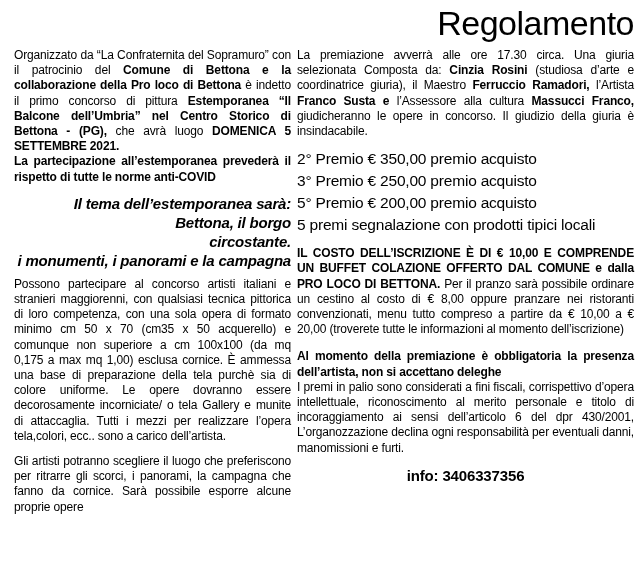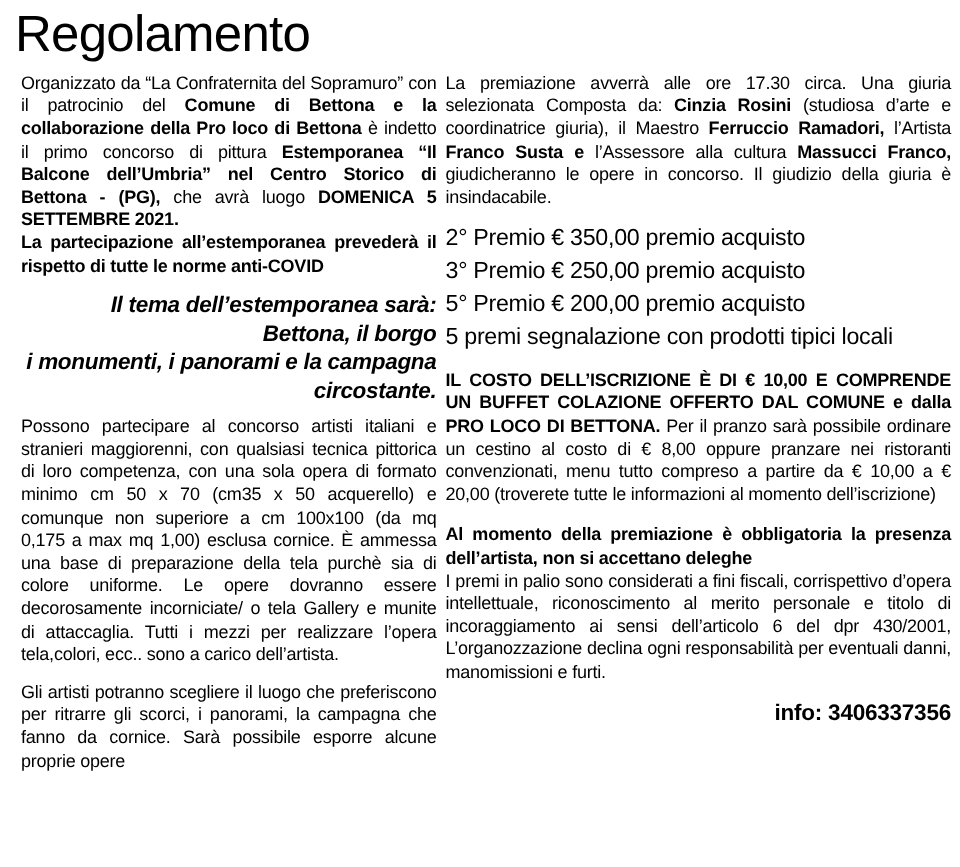--- a/index.html
+++ b/index.html
@@ -17,20 +17,21 @@
     width: 640px;
     height: 578px;
     padding: 4px 6px 0 14px;
   }
   h1.title {
     font-size: 34px;
     font-weight: 400;
     letter-spacing: -0.5px;
     margin: 0 0 6px -4px;
     line-height: 38px;
+    text-align: right;
   }
   .columns {
     display: flex;
     gap: 6px;
   }
   .col { box-sizing: border-box; }
   .col.left  { width: 277px; }
   .col.right { width: 337px; }
   p {
     margin: 0;
@@ -51,40 +52,40 @@
   }
   .prizes {
     margin-top: 9px;
     font-size: 15.5px;
     line-height: 22px;
     letter-spacing: -0.2px;
   }
   .info {
     font-size: 15px;
     font-weight: bold;
-    text-align: right;
+    text-align: center;
   }
   .mt10 { margin-top: 10px; }
   .mt12 { margin-top: 12px; }
 </style>
 </head>
 <body>
 
 <div class="page">
   <h1 class="title">Regolamento</h1>
 
   <div class="columns">
 
     <div class="col left">
       <p><span>Organizzato da “La Confraternita del Sopramuro” con il patrocinio del </span><span class="b">Comune di Bettona e la collaborazione della Pro loco di Bettona</span><span> è indetto il primo concorso di pittura </span><span class="b">Estemporanea “Il Balcone dell’Umbria” nel Centro Storico di Bettona - (PG),</span><span> che avrà luogo </span><span class="b">DOMENICA 5 SETTEMBRE 2021.</span></p>
       <p><span class="b">La partecipazione all’estemporanea prevederà il rispetto di tutte le norme anti-COVID</span></p>
       <div class="theme">
           <div>Il tema dell’estemporanea sarà: Bettona, il borgo</div>
+          <div>circostante.</div>
           <div>i monumenti, i panorami e la campagna</div>
-          <div>circostante.</div>
         </div>
       <p><span>Possono partecipare al concorso artisti italiani e stranieri maggiorenni, con qualsiasi tecnica pittorica di loro competenza, con una sola opera di formato minimo cm 50 x 70 (cm35 x 50 acquerello) e comunque non superiore a cm 100x100 (da mq 0,175 a max mq 1,00) esclusa cornice. È ammessa una base di preparazione della tela purchè sia di colore uniforme. Le opere dovranno essere decorosamente incorniciate/ o tela Gallery e munite di attaccaglia. Tutti i mezzi per realizzare l’opera tela,colori, ecc.. sono a carico dell’artista.</span></p>
       <p class="mt10"><span>Gli artisti potranno scegliere il luogo che preferiscono per ritrarre gli scorci, i panorami, la campagna che fanno da cornice. Sarà possibile esporre alcune proprie opere</span></p>
 
     </div>
 
     <div class="col right">
       <p><span>La premiazione avverrà alle ore 17.30 circa. Una giuria selezionata Composta da: </span><span class="b">Cinzia Rosini</span><span> (studiosa d’arte e coordinatrice giuria), il Maestro </span><span class="b">Ferruccio Ramadori,</span><span> l’Artista </span><span class="b">Franco Susta e</span><span> l’Assessore alla cultura </span><span class="b">Massucci Franco,</span><span> giudicheranno le opere in concorso. Il giudizio della giuria è insindacabile.</span></p>
       <div class="prizes">
           <div>2° Premio € 350,00 premio acquisto</div>

